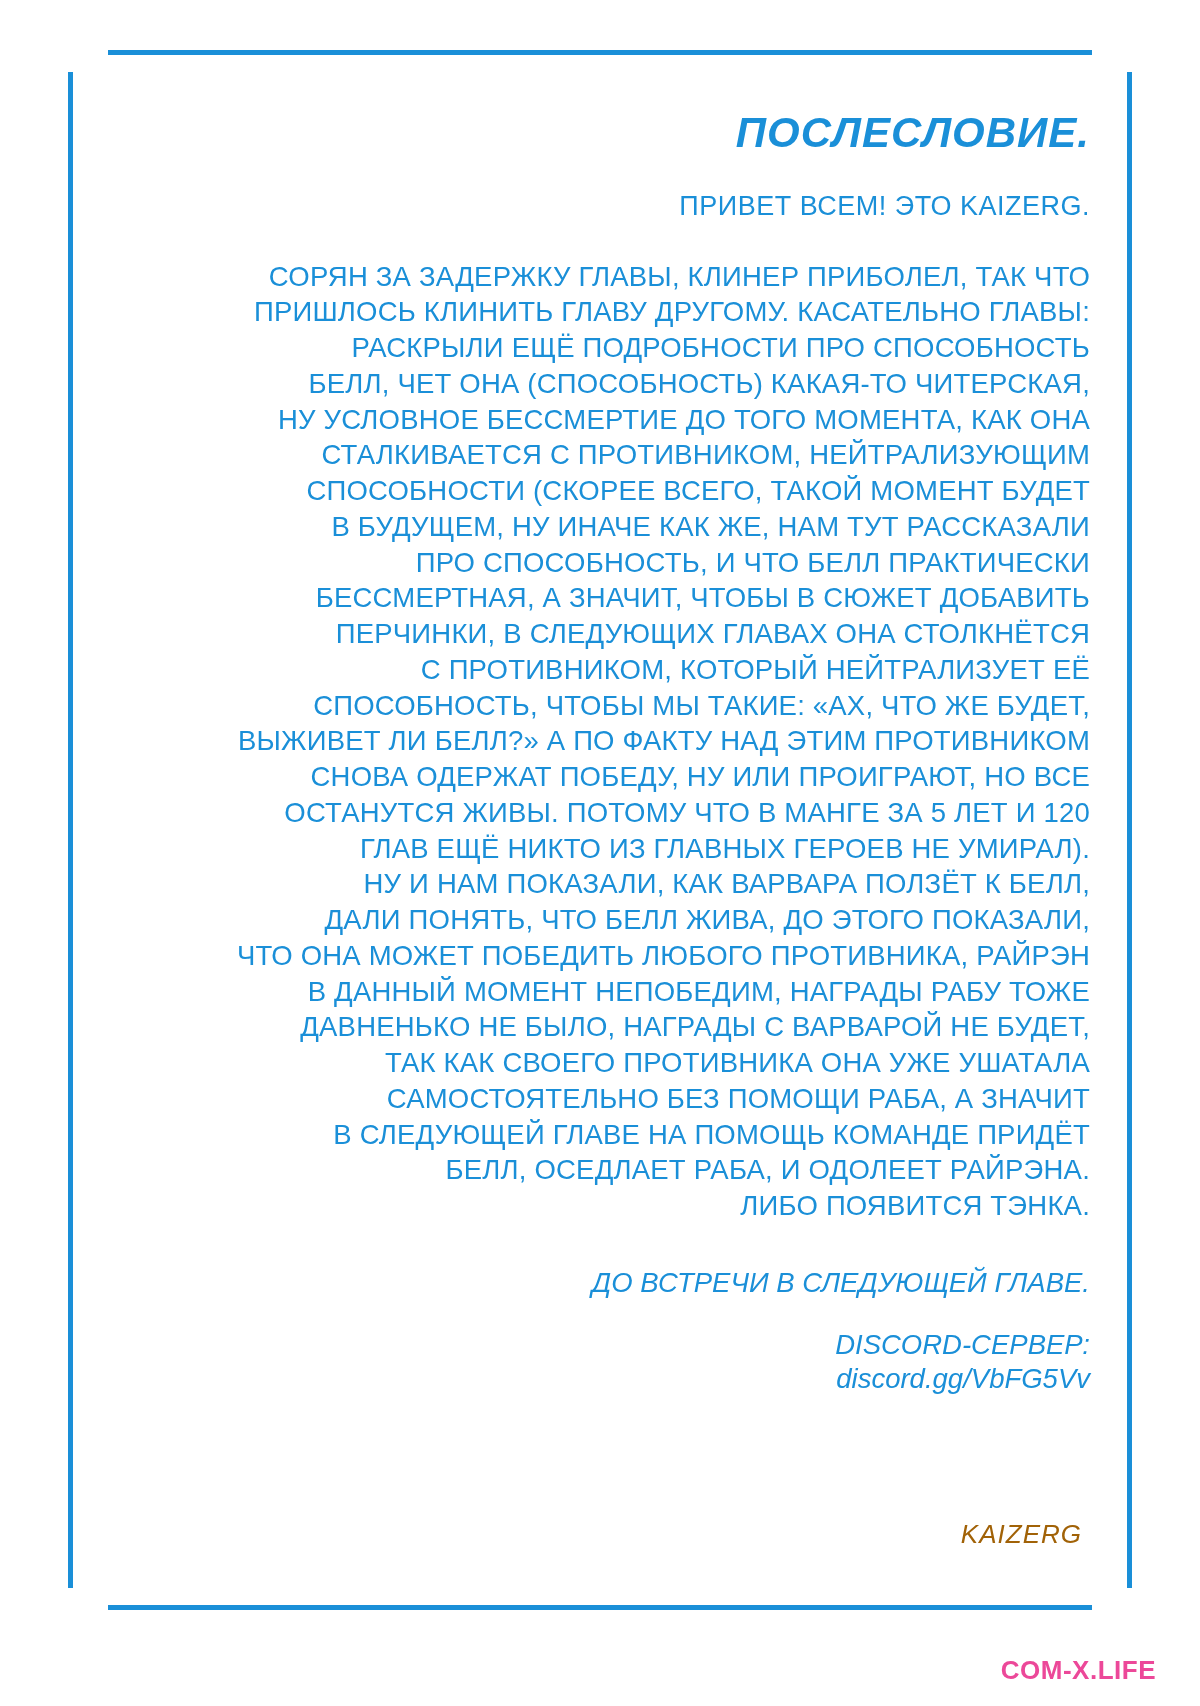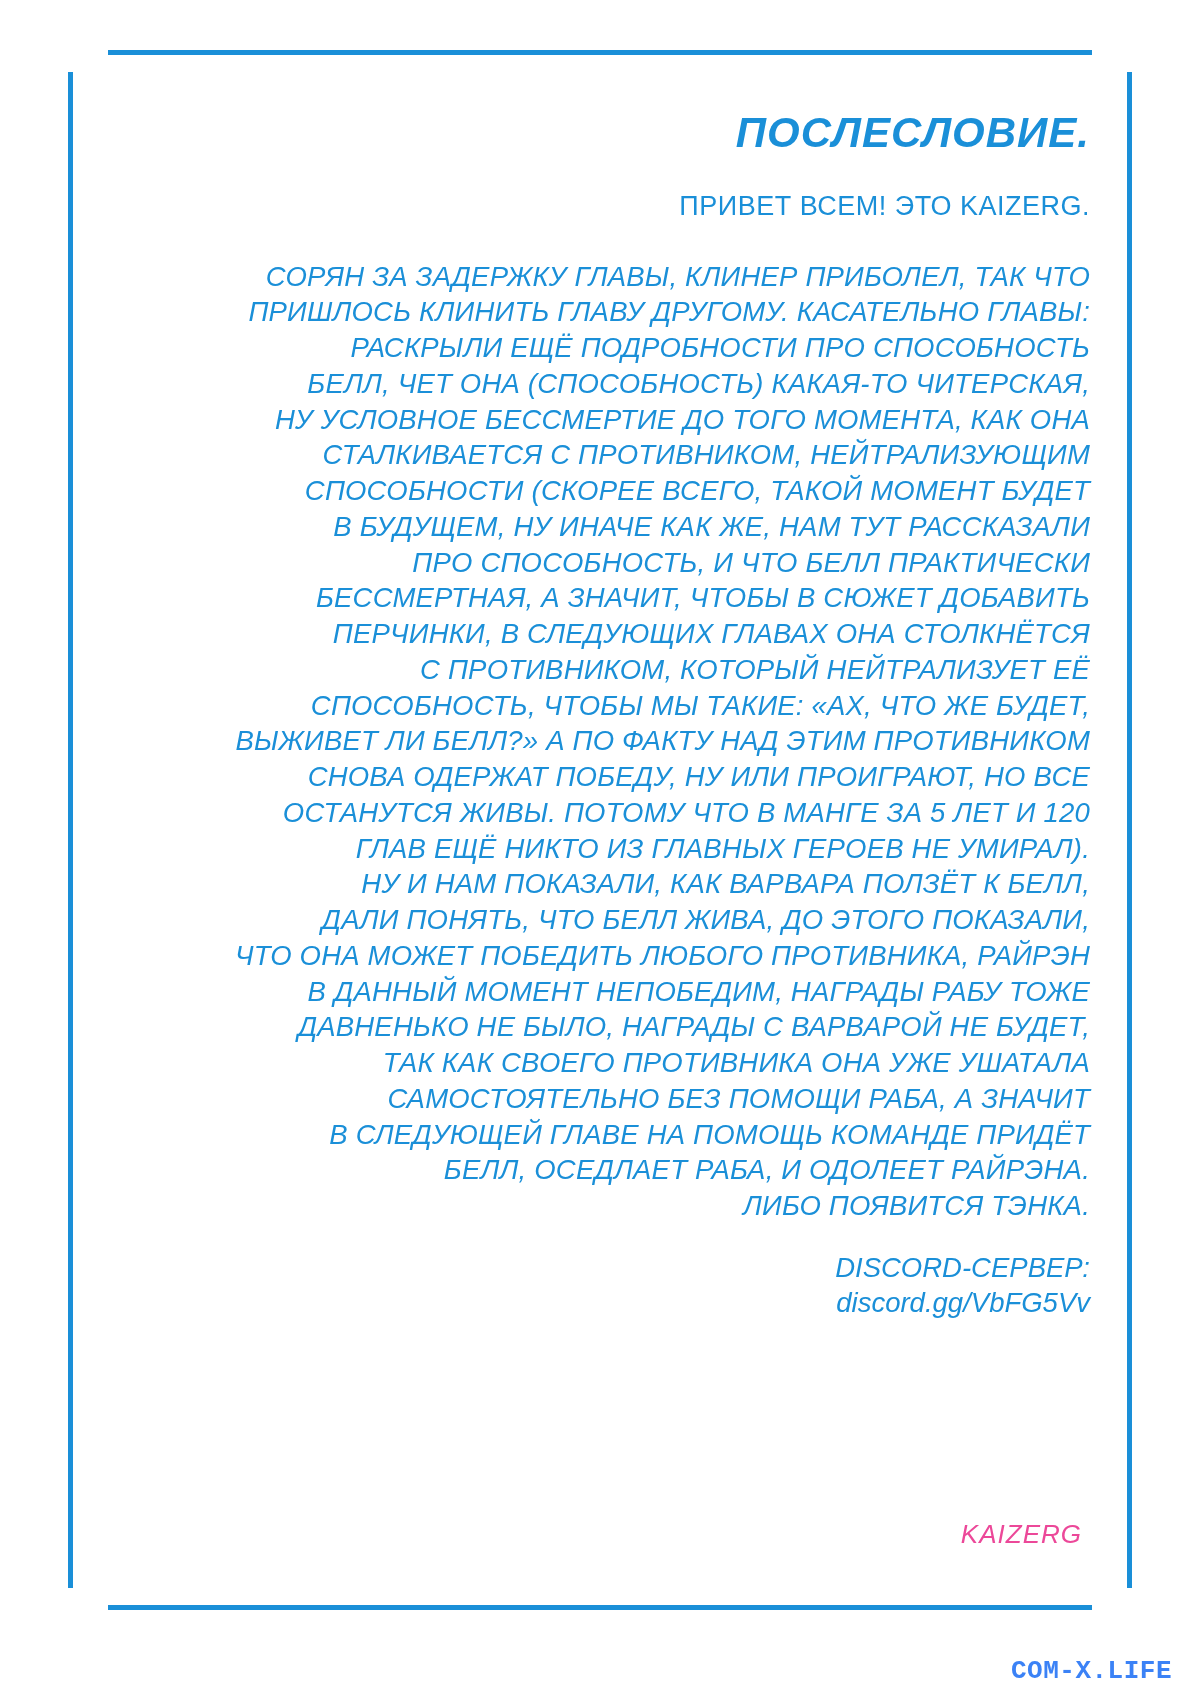--- a/index.html
+++ b/index.html
@@ -77,21 +77,20 @@
 
   .greeting {
     font-size: 27px;
     letter-spacing: 0.5px;
     margin-top: 34px;
     line-height: 1.2;
   }
 
   .body-text {
     font-size: 27.5px;
-    font-style: italic;
     letter-spacing: 0.2px;
     line-height: 1.30;
     margin-top: 36px;
     white-space: pre-line;
   }
 
   .farewell {
     font-size: 27.5px;
     font-style: italic;
     line-height: 1.25;
@@ -113,32 +112,31 @@
     white-space: pre-line;
   }
 
   .signature {
     position: absolute;
     right: 8px;
     bottom: 36px;
     font-size: 26px;
     font-style: italic;
     letter-spacing: 1px;
-    color: #ec4899;
+    color: #a16207;
   }
 
   .watermark {
     position: absolute;
-    right: 28px;
+    right: 44px;
     bottom: 20px;
     font-size: 26px;
     font-weight: bold;
-    color: #3b82f6;
+    color: #ec4899;
     letter-spacing: 0.5px;
-    font-family: Liberation Mono, monospace;
   }
 </style>
 </head>
 <body>
 
 <div class="page">
 
   <div class="rule-top"></div>
   <div class="rule-bottom"></div>
   <div class="rule-left"></div>
@@ -167,19 +165,20 @@
 НУ И НАМ ПОКАЗАЛИ, КАК ВАРВАРА ПОЛЗЁТ К БЕЛЛ,
 ДАЛИ ПОНЯТЬ, ЧТО БЕЛЛ ЖИВА, ДО ЭТОГО ПОКАЗАЛИ,
 ЧТО ОНА МОЖЕТ ПОБЕДИТЬ ЛЮБОГО ПРОТИВНИКА, РАЙРЭН
 В ДАННЫЙ МОМЕНТ НЕПОБЕДИМ, НАГРАДЫ РАБУ ТОЖЕ
 ДАВНЕНЬКО НЕ БЫЛО, НАГРАДЫ С ВАРВАРОЙ НЕ БУДЕТ,
 ТАК КАК СВОЕГО ПРОТИВНИКА ОНА УЖЕ УШАТАЛА
 САМОСТОЯТЕЛЬНО БЕЗ ПОМОЩИ РАБА, А ЗНАЧИТ
 В СЛЕДУЮЩЕЙ ГЛАВЕ НА ПОМОЩЬ КОМАНДЕ ПРИДЁТ
 БЕЛЛ, ОСЕДЛАЕТ РАБА, И ОДОЛЕЕТ РАЙРЭНА.
 ЛИБО ПОЯВИТСЯ ТЭНКА.</p>
+    <p class="farewell">ДО ВСТРЕЧИ В СЛЕДУЮЩЕЙ ГЛАВЕ.</p>
     <p class="links-second">DISCORD-СЕРВЕР:
 discord.gg/VbFG5Vv</p>
     <div class="signature">KAIZERG</div>
   </div>
 
   <div class="watermark">COM-X.LIFE</div>
 </div>
 
 </body></html>

